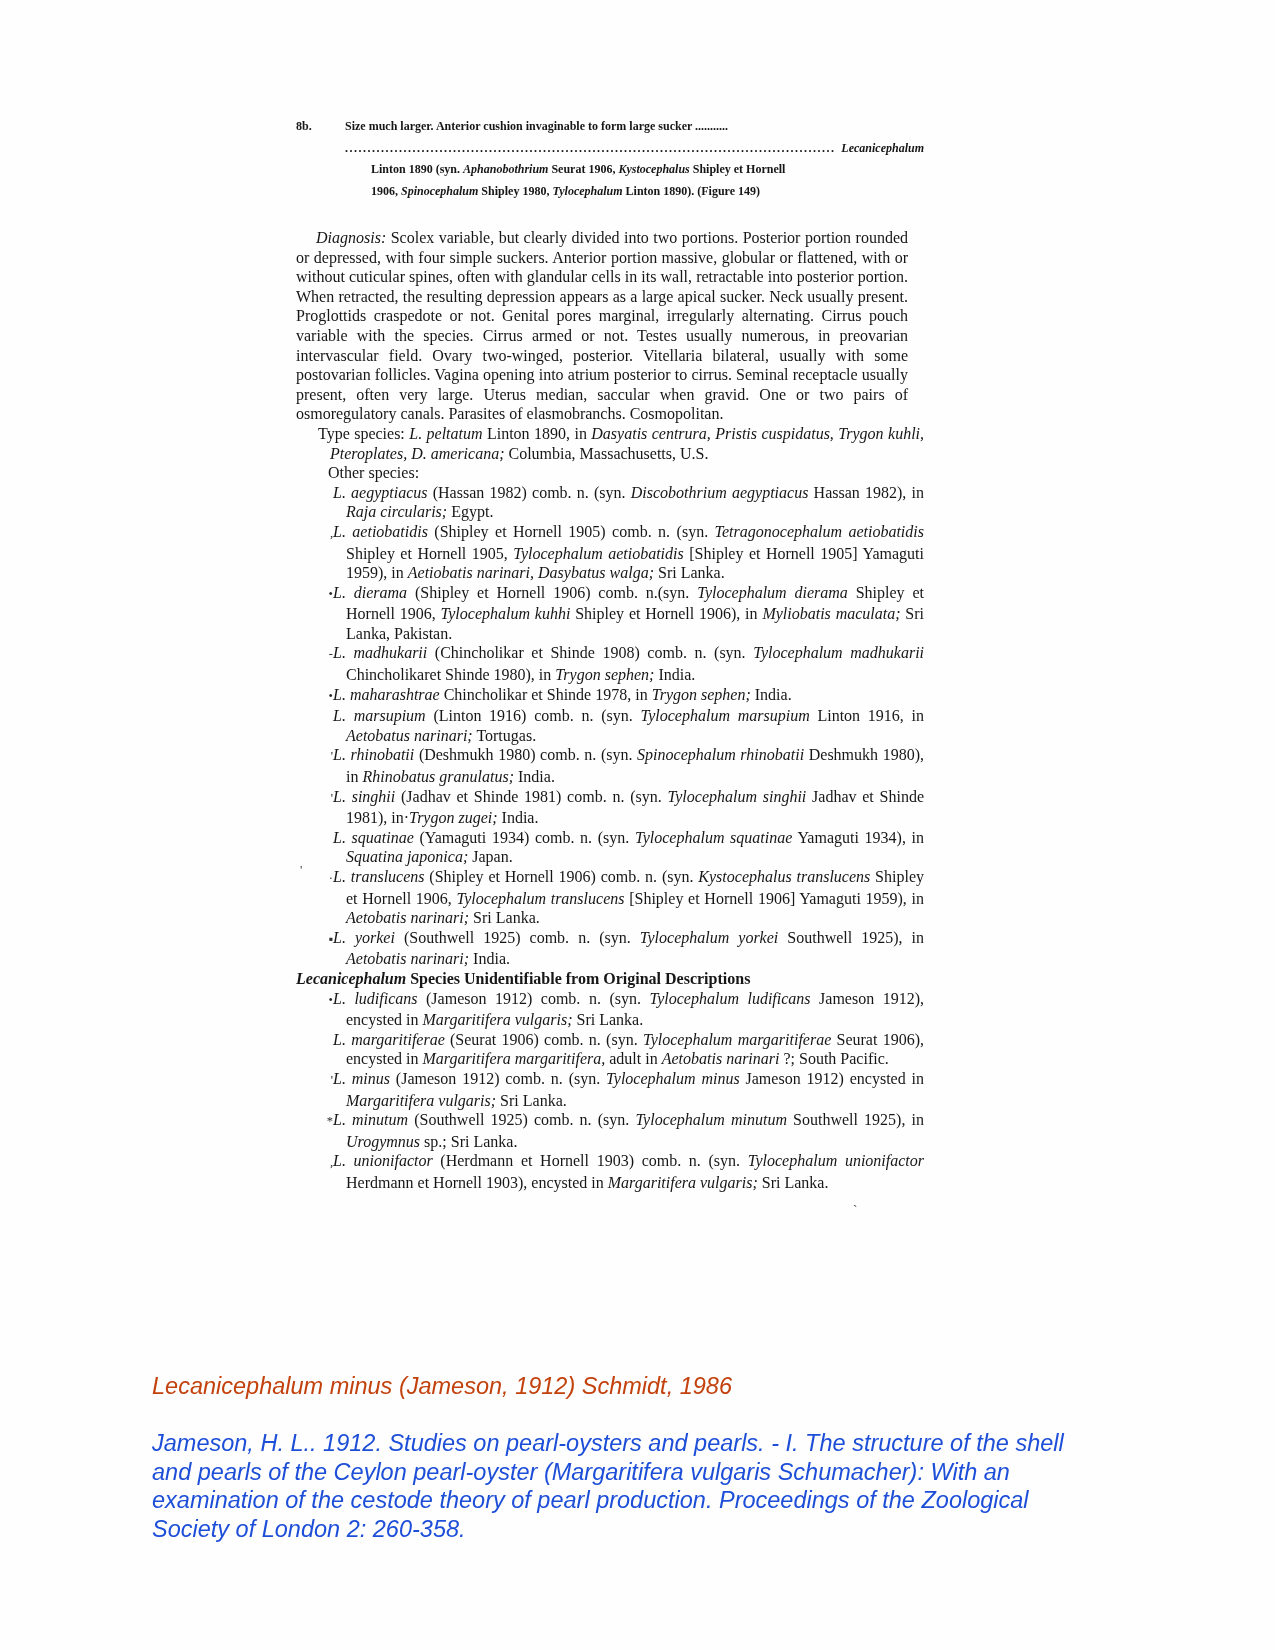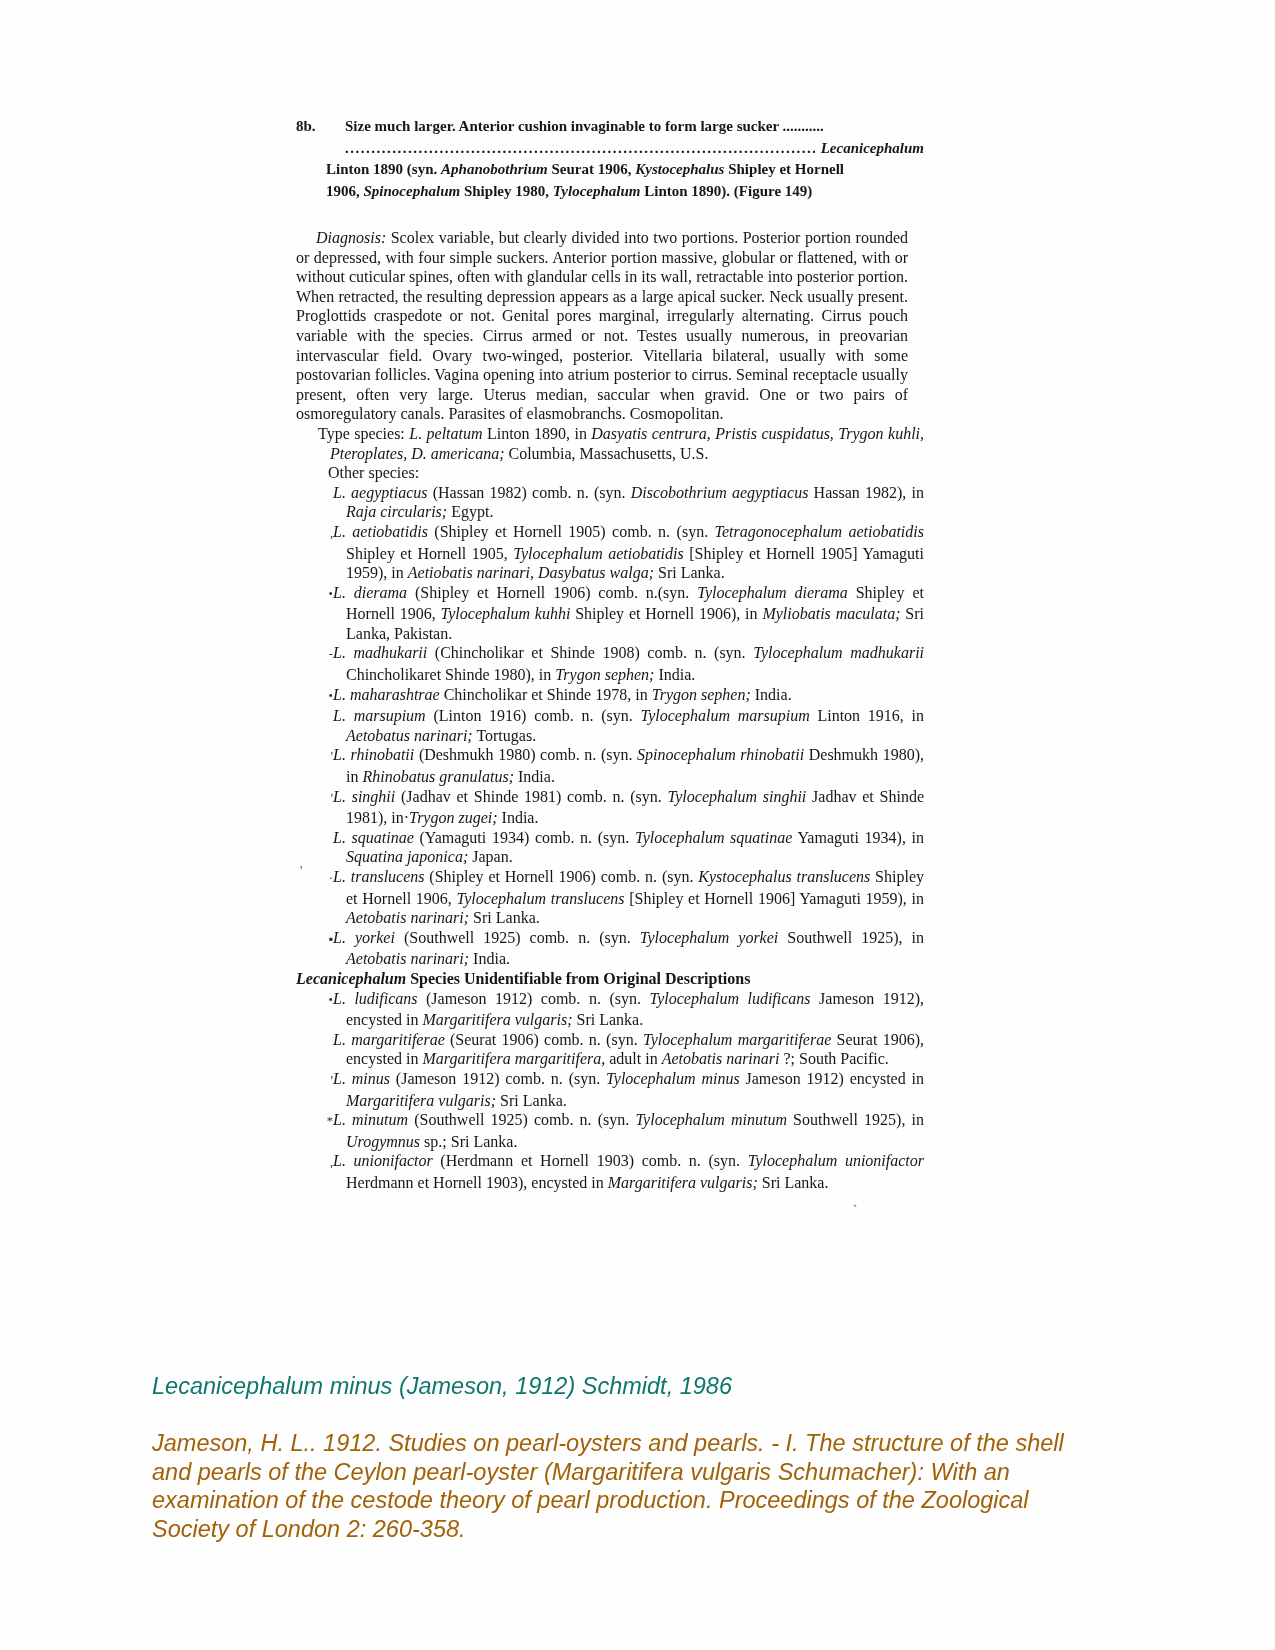--- a/index.html
+++ b/index.html
@@ -12,49 +12,49 @@
     position: relative;
     overflow: hidden;
   }
   .page { position: absolute; inset: 0; background: #fefefe; }
   .content {
     position: absolute; left: 296px; top: 116px; width: 628px;
     font-size: 16px; line-height: 19.6px; text-align: justify;
   }
   .it { font-style: italic; }
   
-  .couplet { font-weight: 700; font-size: 15px; line-height: 21.5px; text-align: left; }
+  .couplet { font-weight: 700; font-size: 12px; line-height: 21.5px; text-align: left; }
   .crow { display: flex; }
   .cnum { width: 49px; flex: none; }
   .cbody { flex: 1; }
-  .cline { margin-left: 30px; }
+  .cline { margin-left: 75px; }
   .cline2 { margin-left: 49px; display: flex; align-items: baseline; }
   .dots { flex: 1; overflow: hidden; white-space: nowrap; letter-spacing: 1.5px; margin-right: 6px; }
   
   .diagnosis { margin: 26px 16px 0 0; text-indent: 20px; }
   
   .hang1 { margin: 0 0 0 22px; padding-left: 12px; text-indent: -12px; }
   .label-line { margin: 0 0 0 32px; text-align: left; }
   
   .species { margin: 0; padding-left: 50px; text-indent: -13px; }
   .mark {
     display: inline-block; width: 11px; margin-left: -11px;
     text-align: right; font-size: 12.5px; color: #2a2a2a;
   }
   .unident { font-weight: 700; margin: 0; text-align: left; }
   
   .annot-title {
     position: absolute; left: 152px; top: 1373px;
     font-family: "Liberation Sans", sans-serif; font-style: italic;
-    font-size: 23.5px; color: #0f766e;
+    font-size: 23.5px; color: #c2410c;
   }
   .annot-ref {
     position: absolute; left: 152px; top: 1429px; width: 945px;
     font-family: "Liberation Sans", sans-serif; font-style: italic;
-    font-size: 23.5px; line-height: 28.5px; color: #a16207; text-align: left;
+    font-size: 23.5px; line-height: 28.5px; color: #1d4ed8; text-align: left;
   }
   .artifact { position: absolute; font-size: 13px; color: #444; }
 </style>
 </head>
 <body>
 
 <div class="page">
 
   <div class="content">
 

